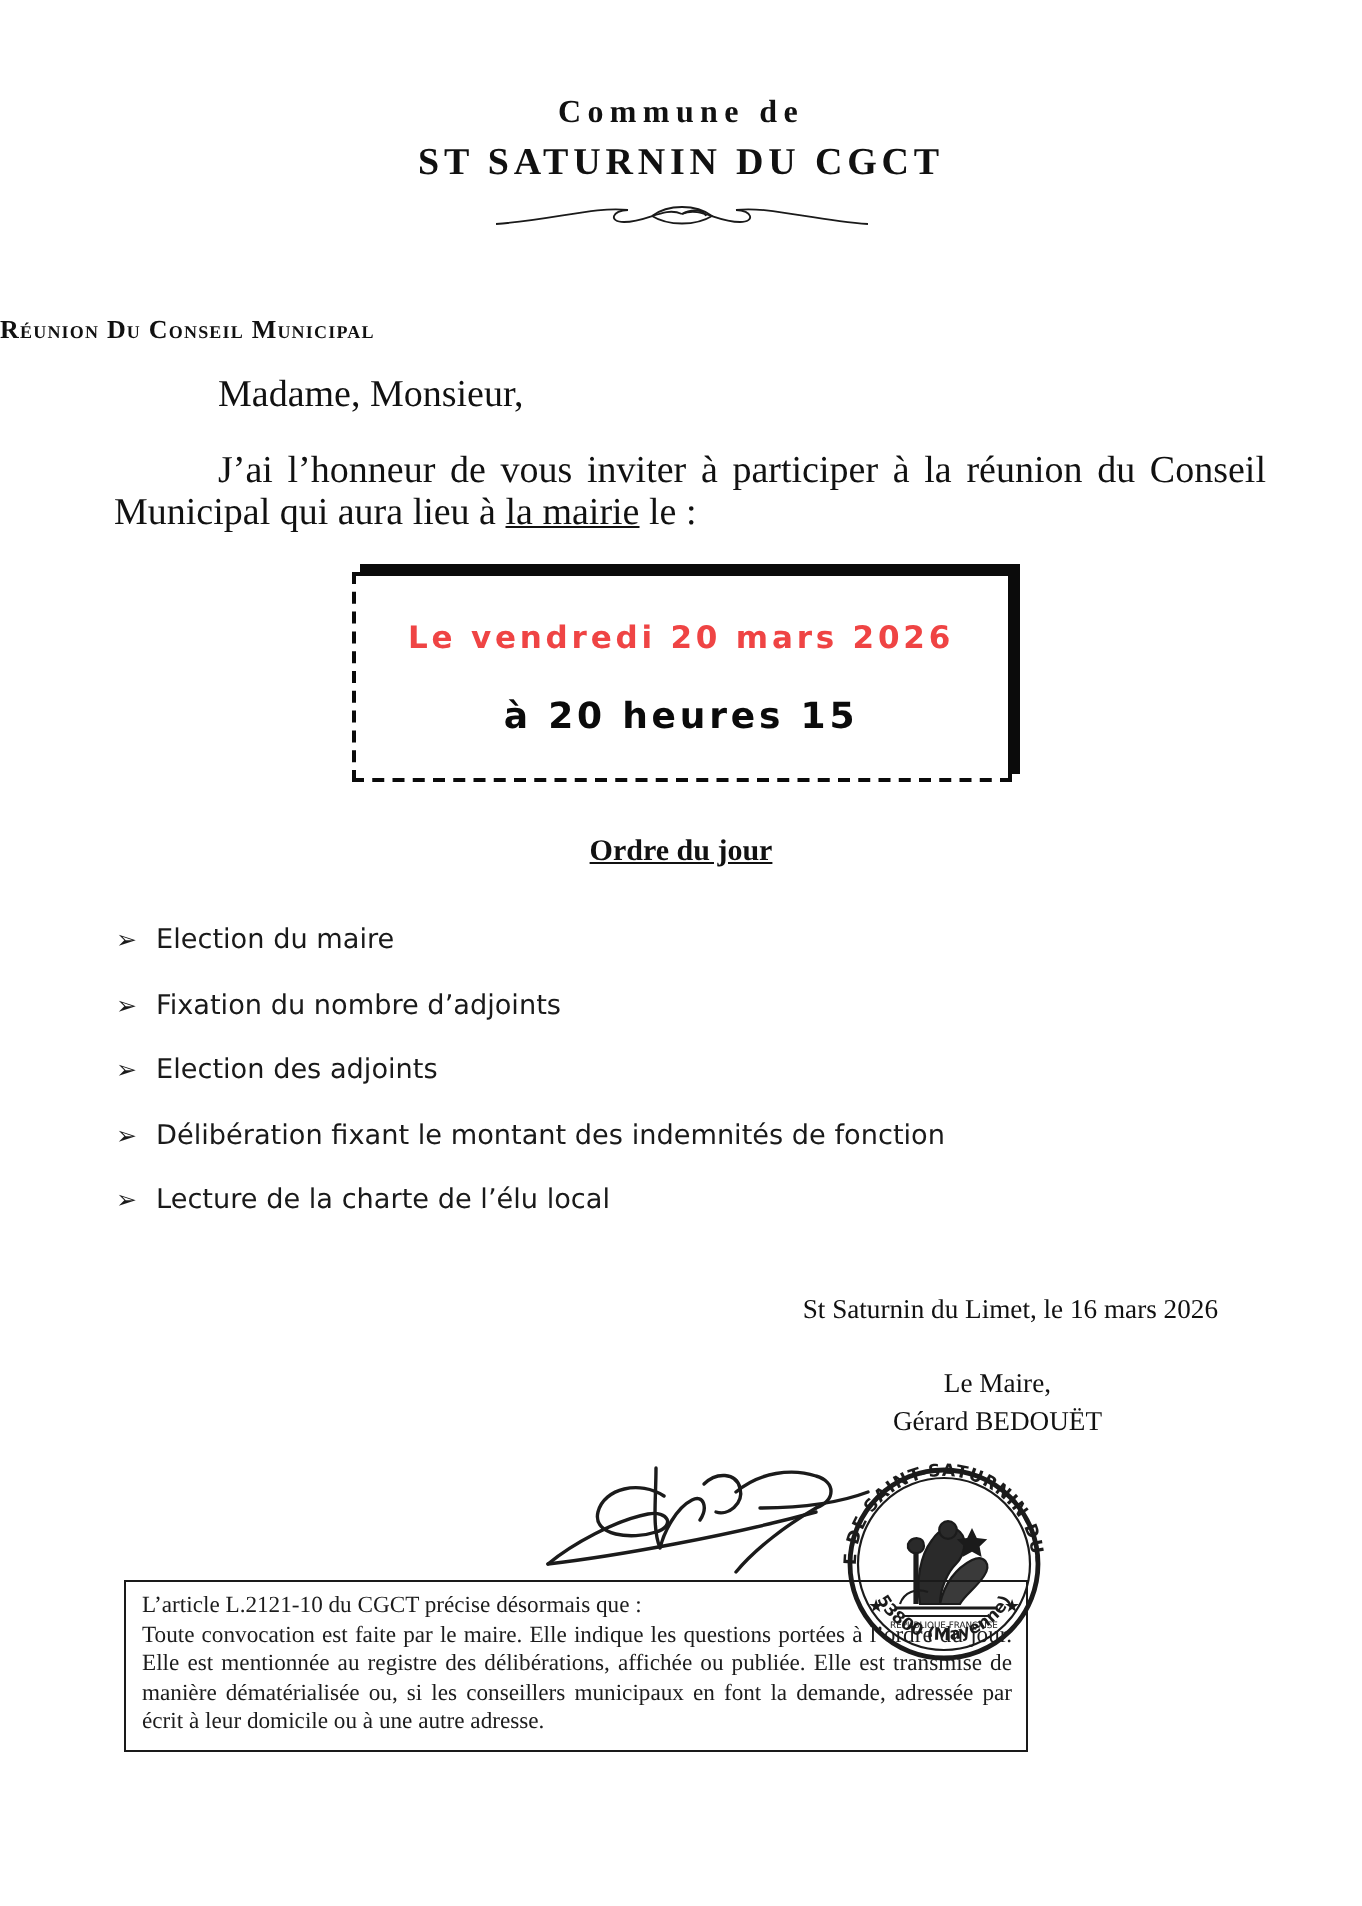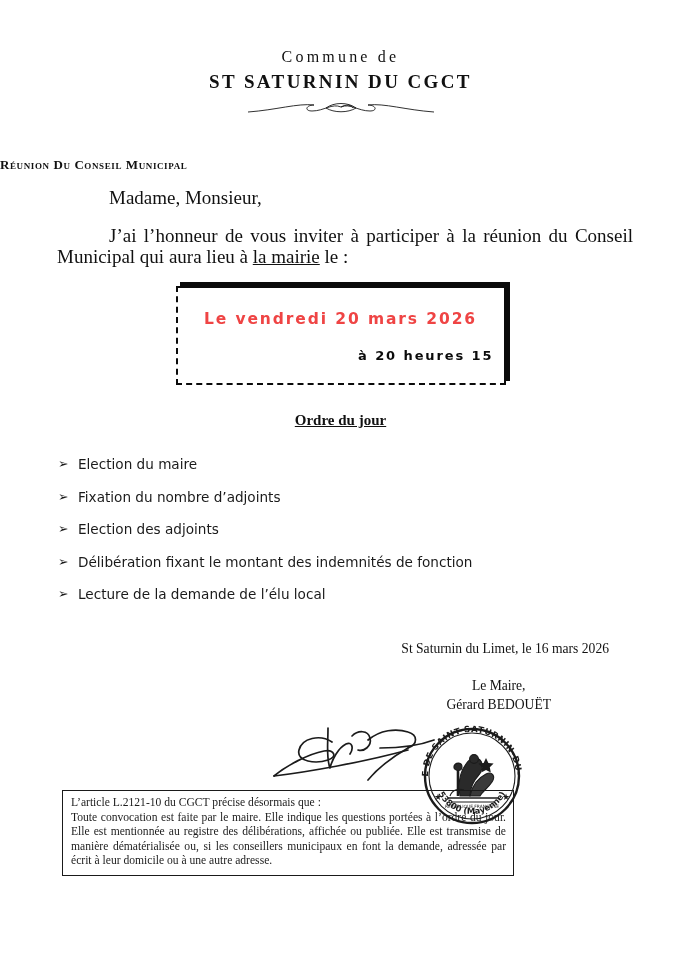--- a/index.html
+++ b/index.html
@@ -18,21 +18,21 @@
   }
 
   
   .header {
     text-align: center;
     padding-top: 46px;
   }
   .commune-line {
     font-family: "Liberation Serif", "DejaVu Serif", serif;
     font-size: 16px;
-    font-weight: normal;
+    font-weight: bold;
     letter-spacing: 3.2px;
     line-height: 22px;
   }
   .commune-name {
     font-family: "Liberation Serif", "DejaVu Serif", serif;
     font-size: 19px;
     font-weight: bold;
     letter-spacing: 2.4px;
     line-height: 24px;
     margin-top: 2px;
@@ -114,25 +114,24 @@
   .date-line {
     font-family: "DejaVu Sans", "Liberation Sans", sans-serif;
     font-weight: bold;
     font-size: 15.5px;
     letter-spacing: 1.9px;
     color: #ef4444;
   }
   .time-line {
     font-family: "DejaVu Sans", "Liberation Sans", sans-serif;
     font-weight: bold;
-    font-size: 13px;
+    font-size: 18px;
     letter-spacing: 1.9px;
     color: #0b0b0b;
     margin-top: 20px;
-    text-align: right;
   }
 
   
   .agenda-title {
     text-align: center;
     margin-top: 27px;
     font-size: 15px;
     font-weight: bold;
     text-decoration: underline;
     font-family: "Liberation Serif", "DejaVu Serif", serif;
@@ -260,21 +259,21 @@
     <li class="agenda-item">
       <span class="agenda-bullet">➢</span>
       <span>Election des adjoints</span>
     </li>
     <li class="agenda-item">
       <span class="agenda-bullet">➢</span>
       <span>Délibération fixant le montant des indemnités de fonction</span>
     </li>
     <li class="agenda-item">
       <span class="agenda-bullet">➢</span>
-      <span>Lecture de la demande de l’élu local</span>
+      <span>Lecture de la charte de l’élu local</span>
     </li>
   </ul>
 
   <div class="sign-block">
     <p class="sign-place">St Saturnin du Limet, le 16 mars 2026</p>
     <div class="sign-role-wrap">
       <p class="sign-role">Le Maire,</p>
       <p class="sign-name">Gérard BEDOUËT</p>
     </div>
   </div>

